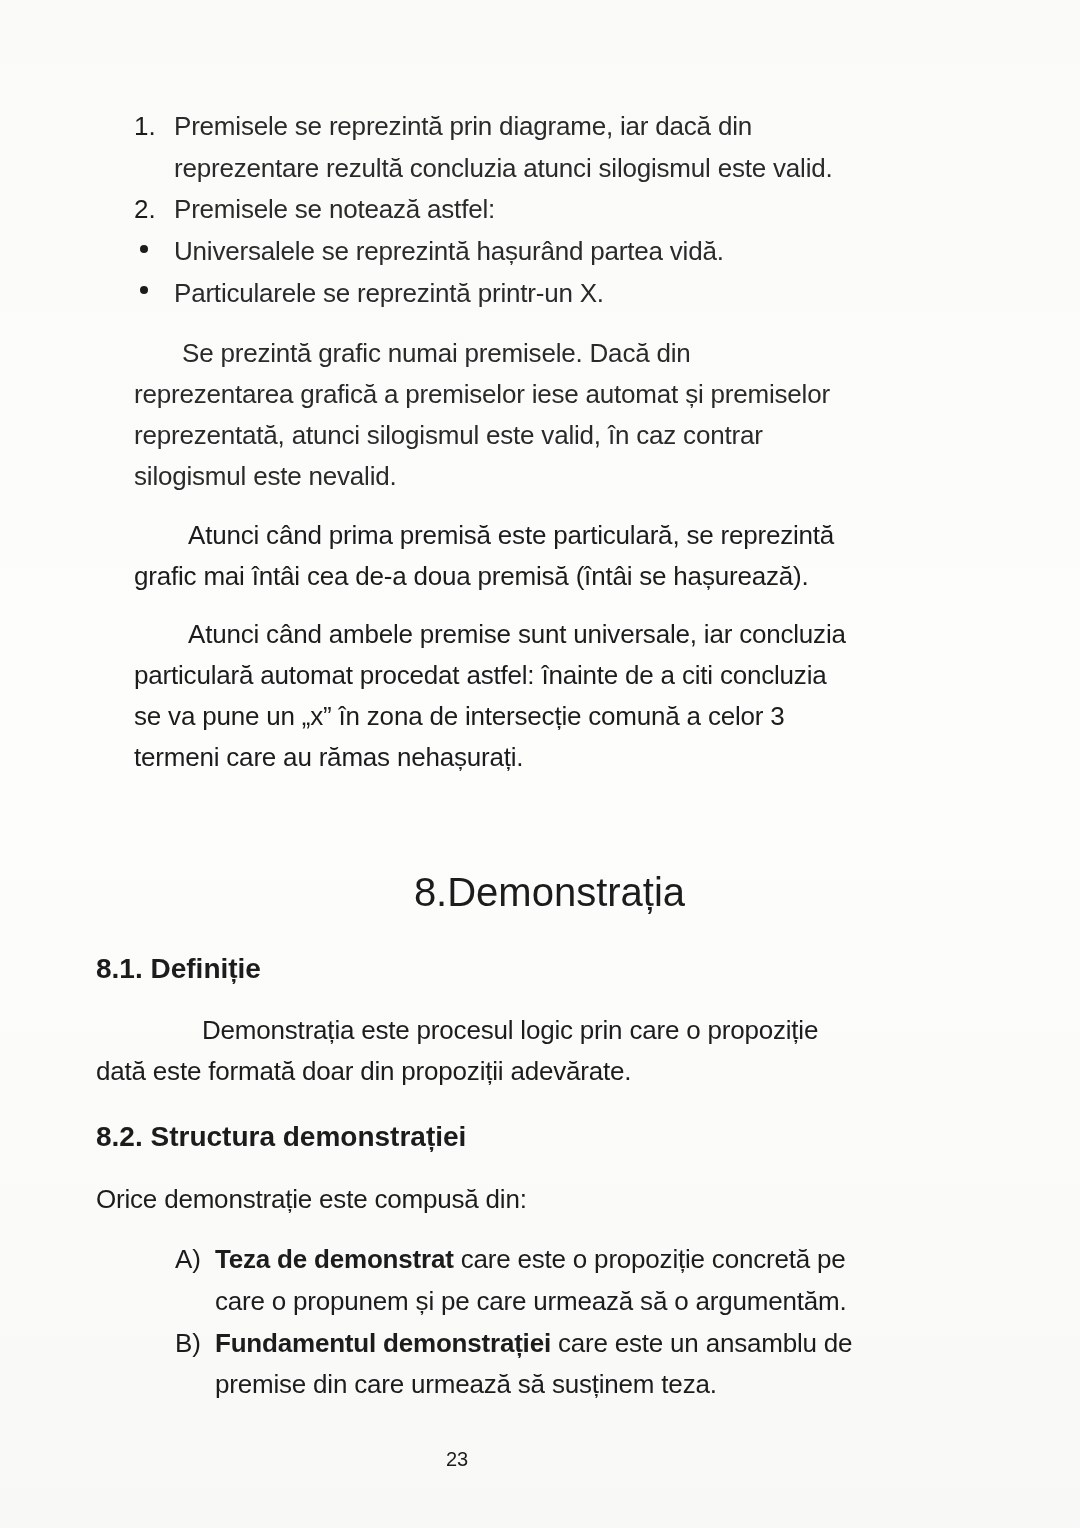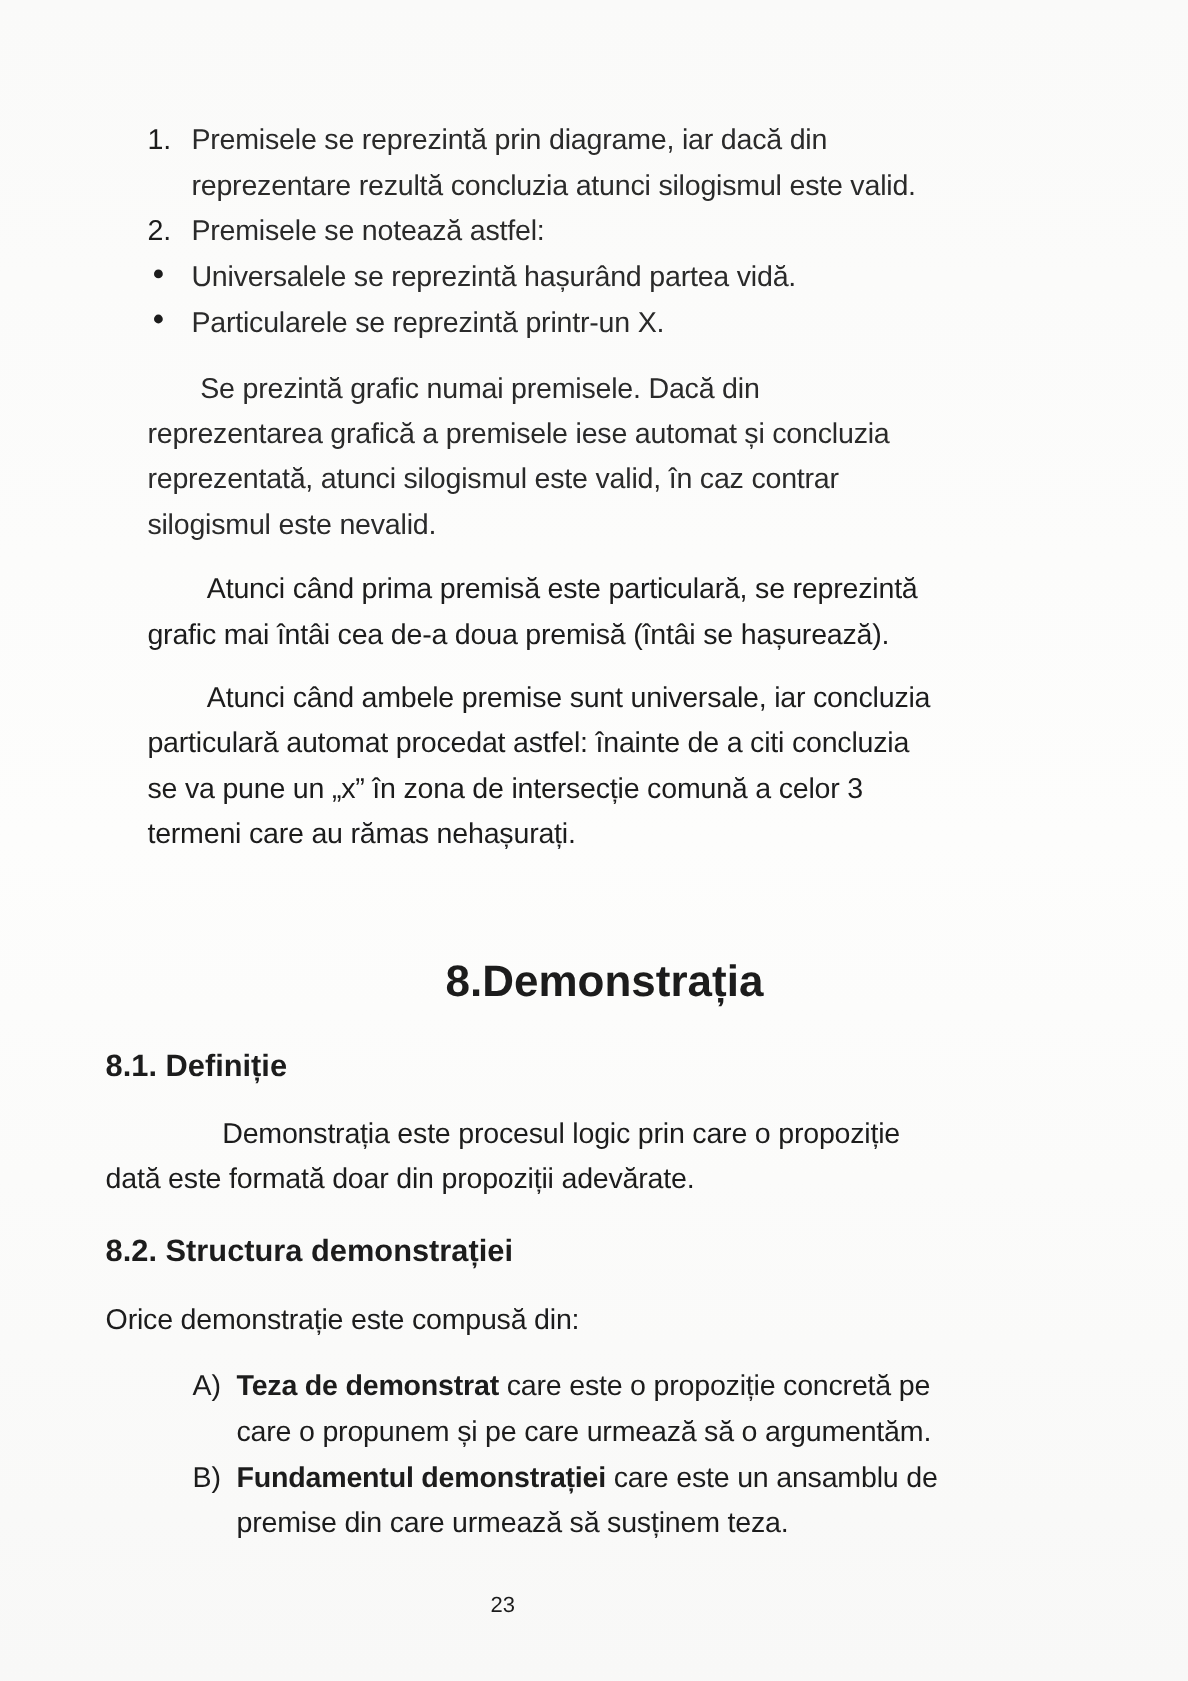--- a/index.html
+++ b/index.html
@@ -7,21 +7,21 @@
     width: 1080px; height: 1528px; background: #fbfbfa;
     position: relative; overflow: hidden;
     font-family: "Liberation Sans", "DejaVu Sans", sans-serif;
     color: #1c1c1c;
   }
   .page { position: absolute; inset: 0; background: linear-gradient(180deg,#fafaf9 0%,#fdfdfc 50%,#f8f8f7 100%); }
   .line { position: absolute; font-size: 26px; line-height: 32px; white-space: nowrap; letter-spacing: -0.2px; }
   .gray { color: #2a2a2a; }
   .num { position: absolute; font-size: 26px; line-height: 32px; }
   .bullet { position: absolute; width: 8px; height: 8px; border-radius: 50%; background: #1c1c1c; }
-  .chapter { position: absolute; left: 0; width: 1079px; top: 868px; text-align: center; font-weight: bold; font-size: 40px; line-height: 48px; padding-left: 20px; box-sizing: border-box; }
+  .chapter { position: absolute; left: 0; width: 1079px; top: 868px; text-align: center; font-weight: normal; font-size: 40px; line-height: 48px; padding-left: 20px; box-sizing: border-box; }
   .h2 { position: absolute; font-weight: bold; font-size: 28px; line-height: 34px; }
   .label { position: absolute; font-size: 26px; line-height: 32px; }
   b { font-weight: bold; }
   .pagenum { position: absolute; top: 1448px; left: 0; width: 878px; text-align: center; font-size: 20px; padding-left: 36px; box-sizing: border-box;}
 </style>
 </head>
 <body>
 
 <div class="page">
 
@@ -32,21 +32,21 @@
   <span class="num" style="left:134px;top:193px;">2.</span>
   <span class="line gray" style="left:174px;top:193px;">Premisele se notează astfel:</span>
 
   <span class="bullet" style="left:140px;top:245px;"></span>
   <span class="line gray" style="left:174px;top:235px;">Universalele se reprezintă hașurând partea vidă.</span>
 
   <span class="bullet" style="left:140px;top:286px;"></span>
   <span class="line gray" style="left:174px;top:277px;">Particularele se reprezintă printr-un X.</span>
 
   <span class="line gray" style="left:182px;top:337px;">Se prezintă grafic numai premisele. Dacă din</span>
-  <span class="line gray" style="left:134px;top:378px;">reprezentarea grafică a premisele iese automat și concluzia</span>
+  <span class="line gray" style="left:134px;top:378px;">reprezentarea grafică a premiselor iese automat și premiselor</span>
   <span class="line gray" style="left:134px;top:419px;">reprezentată, atunci silogismul este valid, în caz contrar</span>
   <span class="line gray" style="left:134px;top:460px;">silogismul este nevalid.</span>
 
   <span class="line" style="left:188px;top:519px;">Atunci când prima premisă este particulară, se reprezintă</span>
   <span class="line" style="left:134px;top:560px;">grafic mai întâi cea de-a doua premisă (întâi se hașurează).</span>
 
   <span class="line" style="left:188px;top:618px;">Atunci când ambele premise sunt universale, iar concluzia</span>
   <span class="line" style="left:134px;top:659px;">particulară automat procedat astfel: înainte de a citi concluzia</span>
   <span class="line" style="left:134px;top:700px;">se va pune un „x” în zona de intersecție comună a celor 3</span>
   <span class="line" style="left:134px;top:741px;">termeni care au rămas nehașurați.</span>

